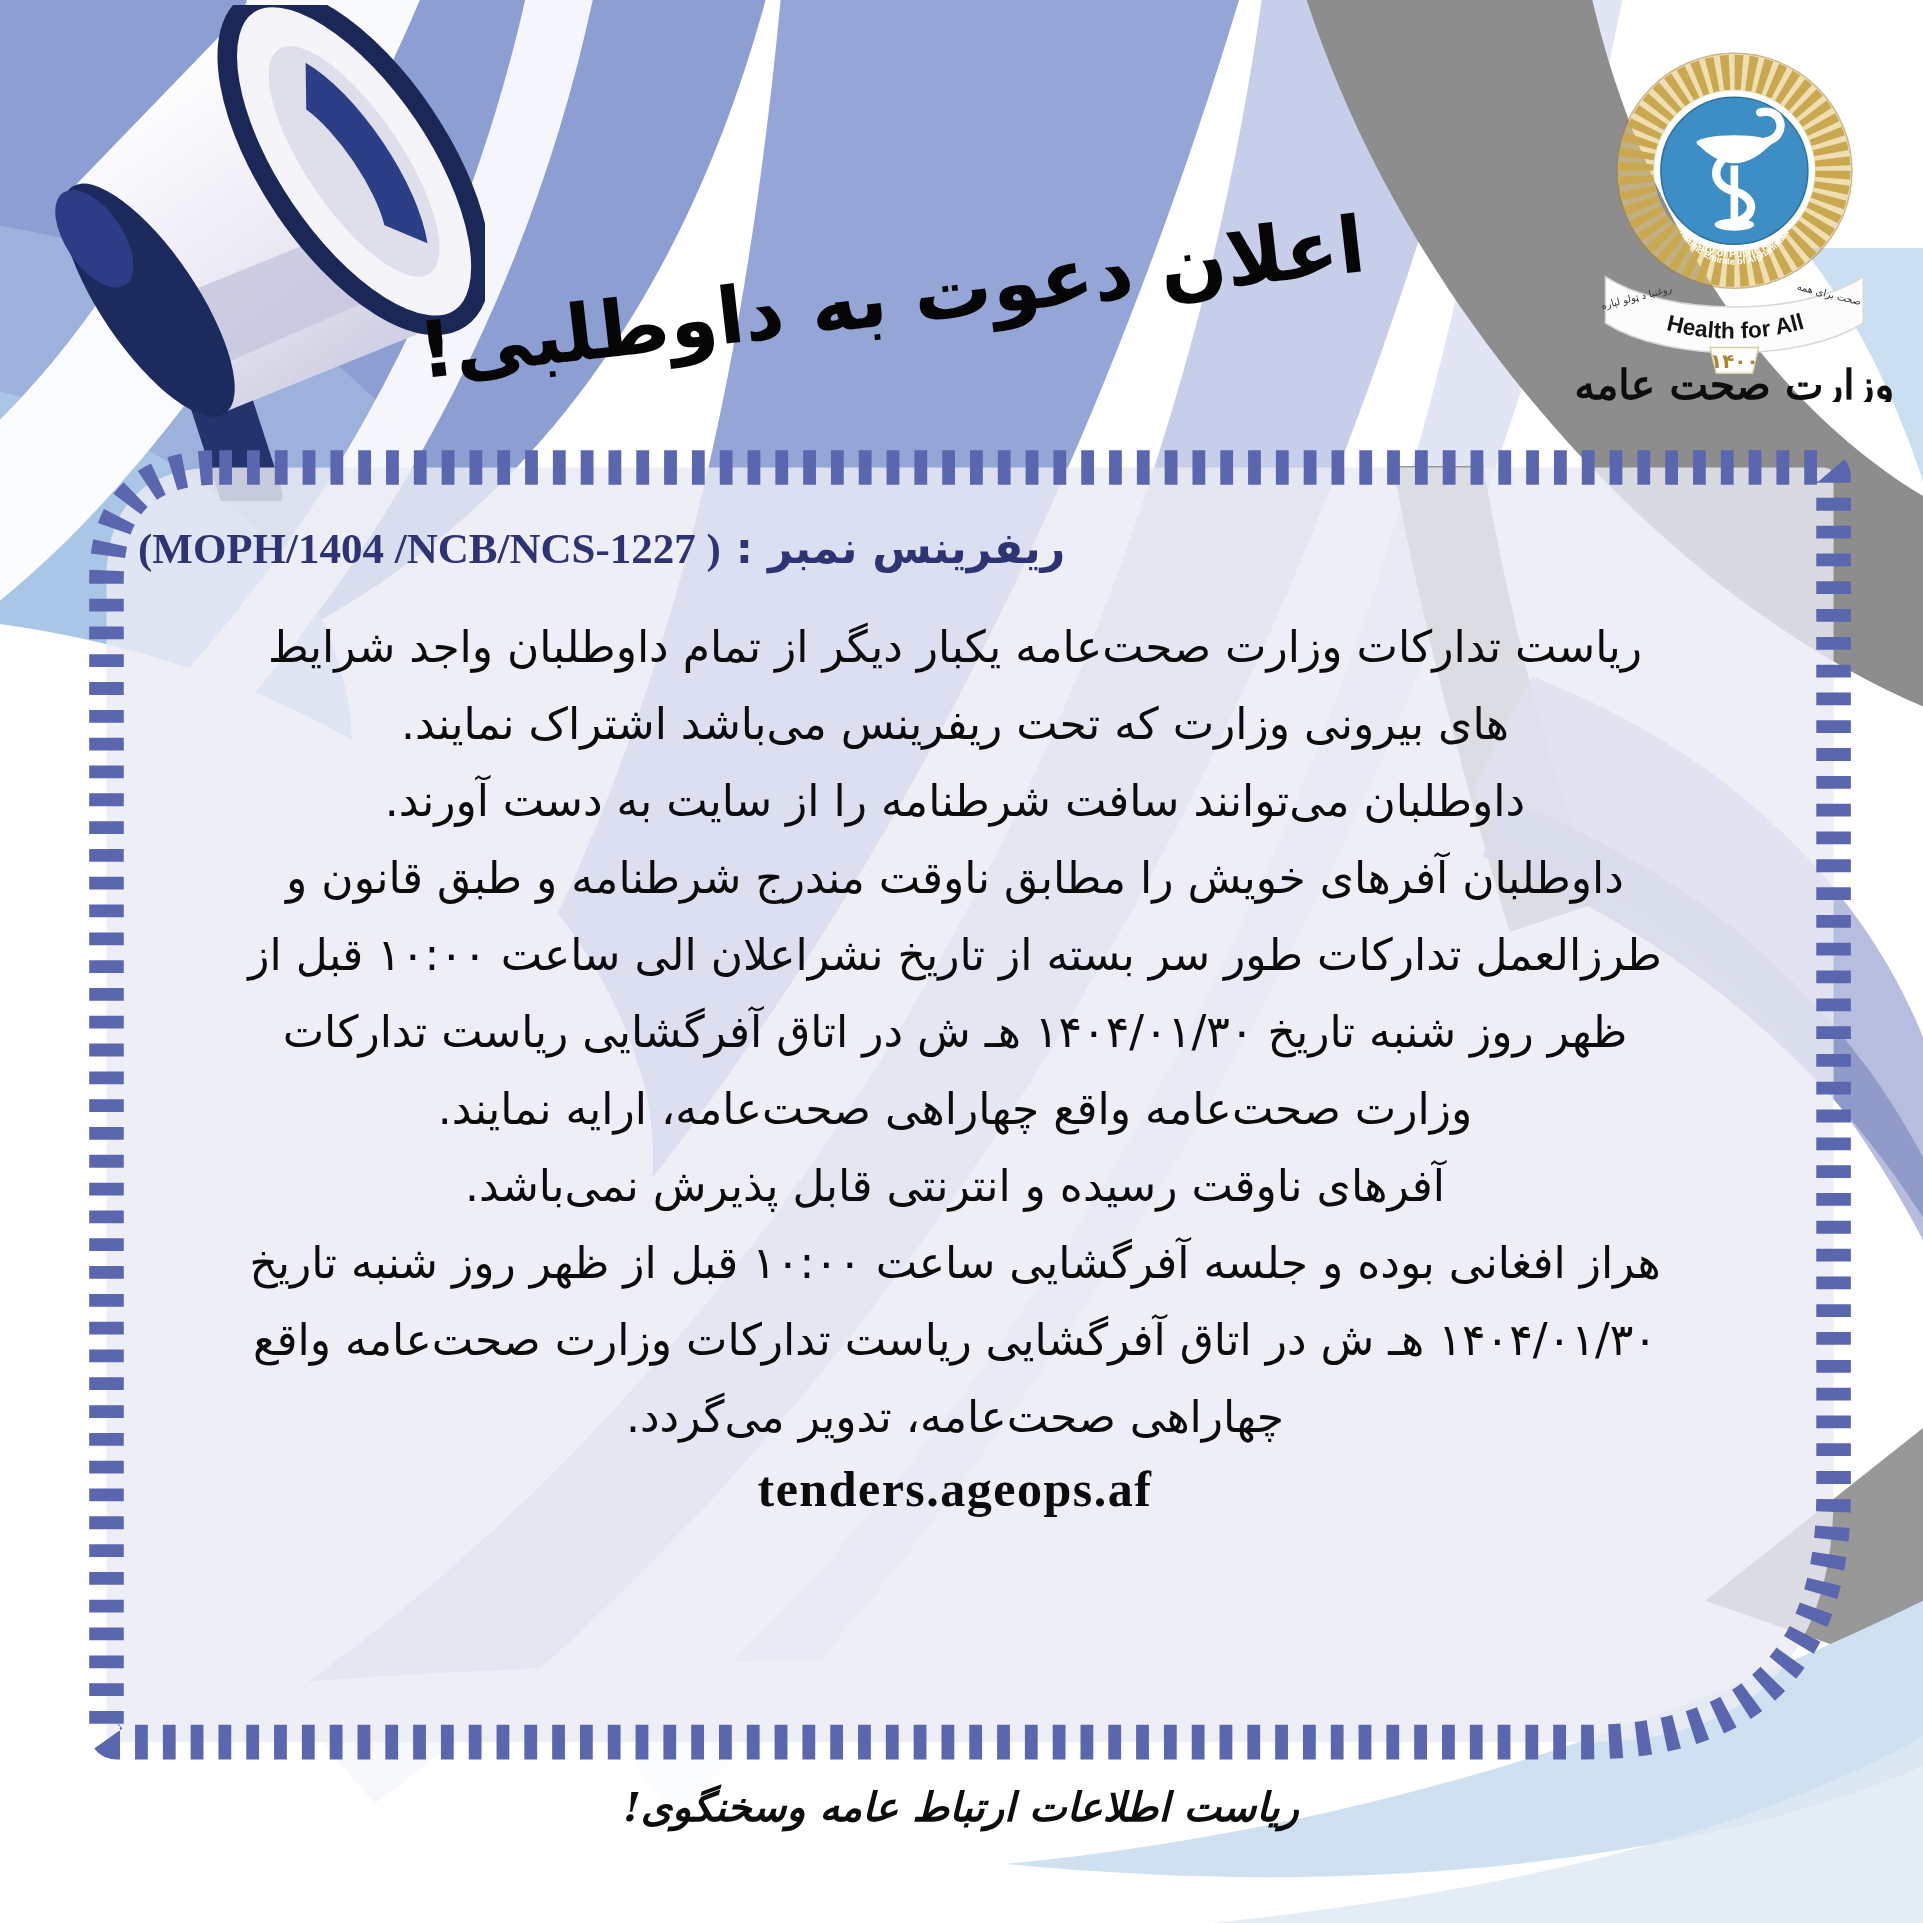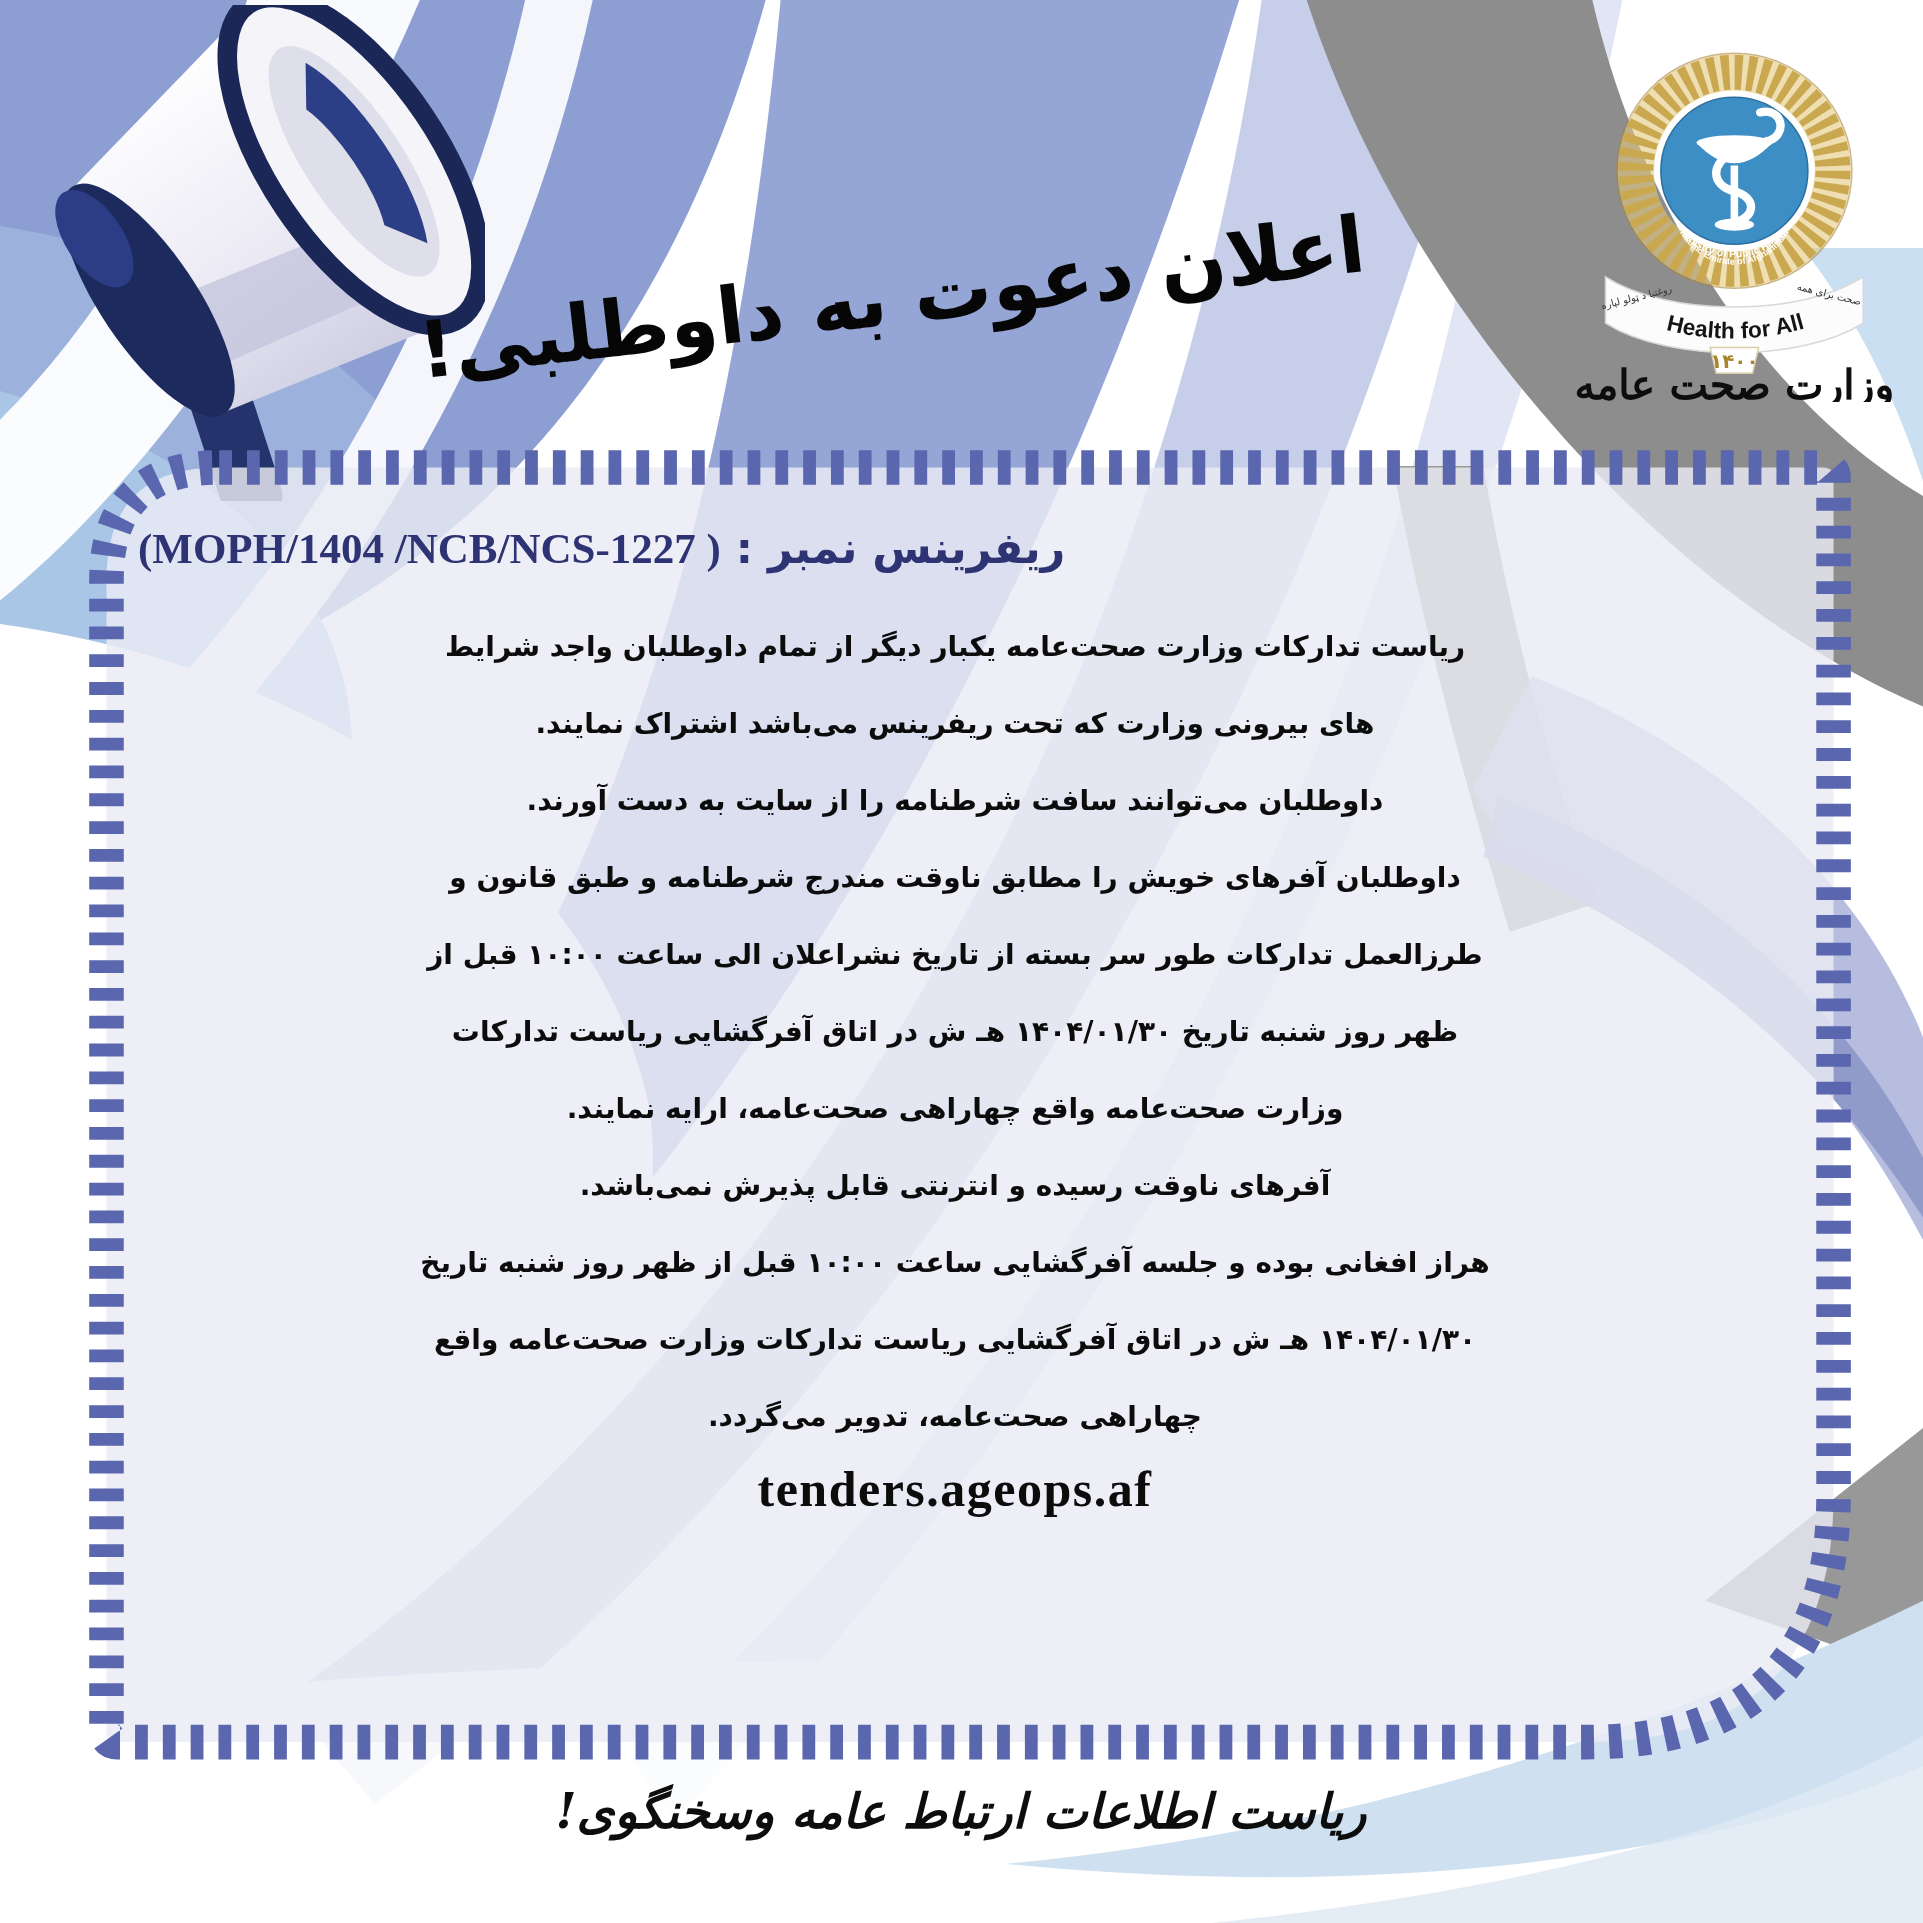--- a/index.html
+++ b/index.html
@@ -20,27 +20,27 @@
          transform:rotate(-6.5deg);transform-origin:50% 50%;
          font-family:"DejaVu Sans",sans-serif;white-space:nowrap;}
 
   
   .content{position:absolute;left:139px;top:496px;width:1634px;direction:rtl;
            text-align:center;color:#0c0c0c;}
   .ref{font-size:43px;font-weight:700;color:#2e3374;text-align:left;
        padding-right:25.6px;margin-top:27px;margin-bottom:35px;white-space:nowrap;}
   .ref .latin{direction:ltr;unicode-bidi:embed;font-family:"Liberation Serif",serif;
               font-weight:700;}
-  .line{font-size:28px;font-weight:700;line-height:77px;white-space:nowrap;}
+  .line{font-size:44px;font-weight:400;line-height:77px;white-space:nowrap;}
   .url{font-family:"Liberation Serif",serif;font-size:50px;font-weight:700;
        margin-top:4.5px;letter-spacing:1.5px;direction:ltr;}
 
   .footer{position:absolute;left:0;top:1783px;width:1924px;text-align:center;
           font-family:"DejaVu Serif",serif;font-style:italic;font-weight:700;
-          font-size:48px;color:#0d0d0d;}
+          font-size:40px;color:#0d0d0d;}
 </style>
 </head>
 <body>
 
 <div class="canvas">
 
   <svg class="layer" viewBox="0 0 2560 2560" aria-hidden="true">
     <rect x="0" y="0" width="2560" height="2560" fill="#ffffff"></rect>
 
     <path d="M0,0 H1020 C930,330 760,620 470,800 C300,905 140,955 0,975 Z" fill="#8c9ed2"></path>

